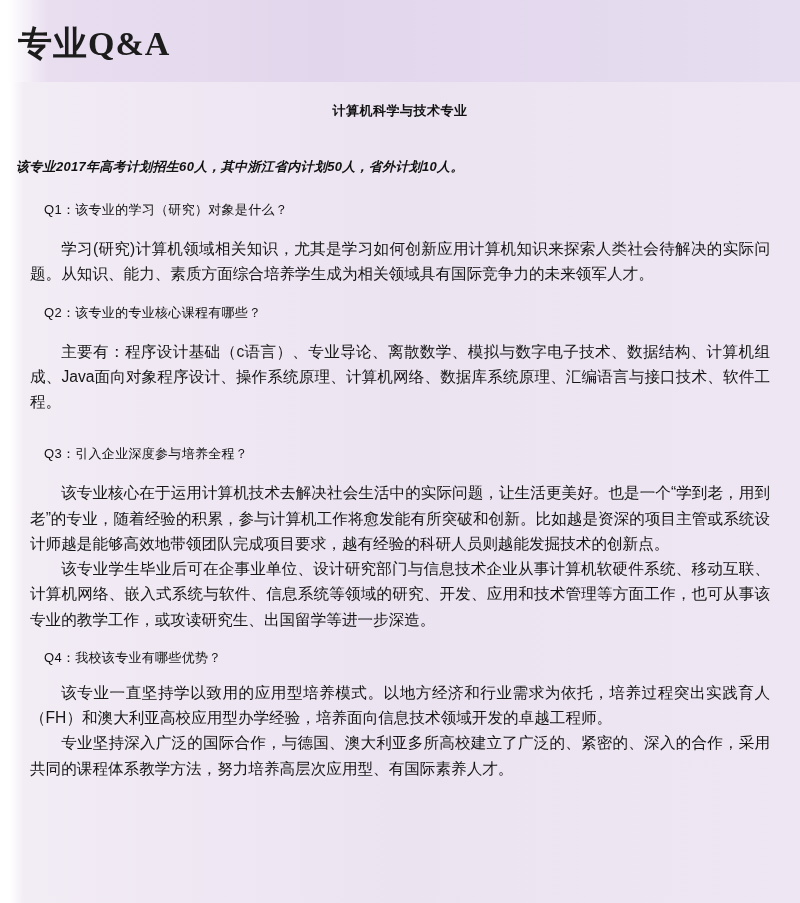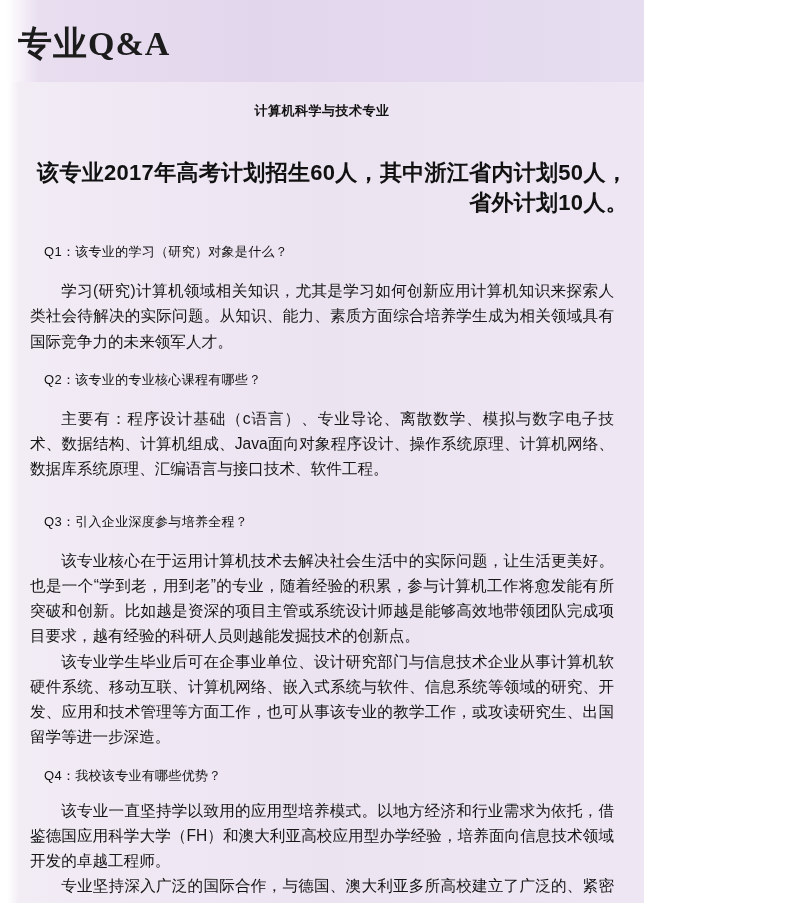--- a/index.html
+++ b/index.html
@@ -9,21 +9,21 @@
   body {
     width: 800px;
     height: 903px;
     background: #ffffff;
     font-family: "Liberation Sans", sans-serif;
     color: #1a1a1a;
     overflow: hidden;
   }
   .page {
     position: relative;
-    width: 644px;
+    width: 800px;
     height: 903px;
     box-sizing: border-box;
     background: linear-gradient(to right, #ffffff 0%, #ffffff 1.2%, #f2ecf5 3%, #ece3f1 50%, #eee7f3 100%);
   }
   
   .header {
     position: relative;
     height: 82px;
     background: linear-gradient(to right, #ffffff 0%, #ffffff 1%, #e9def0 6%, #e2d6ec 40%, #e6ddf0 100%);
     display: flex;
@@ -48,26 +48,27 @@
   .doc-title {
     text-align: center;
     font-family: "Liberation Sans", sans-serif;
     font-weight: bold;
     font-size: 13px;
     color: #111111;
     padding: 20px 0 24px 0;
     letter-spacing: 0.5px;
   }
   .lead {
-    text-align: right;
+    text-align: left;
     font-weight: bold;
-    font-size: 22px;
+    font-size: 13px;
     color: #111111;
     padding: 14px 0 16px 0;
     letter-spacing: 0.3px;
+    font-style: italic;
   }
   .q-head {
     font-weight: normal;
     font-size: 13px;
     color: #111111;
     padding: 9px 0 9px 28px;
     letter-spacing: 0.3px;
   }
   .para {
     font-size: 15.6px;
@@ -116,18 +117,18 @@
     <div class="spacer-md"></div>
 
     <div class="q-head">Q3：引入企业深度参与培养全程？</div>
     <div class="block">
       <div class="para indent">该专业核心在于运用计算机技术去解决社会生活中的实际问题，让生活更美好。也是一个“学到老，用到老”的专业，随着经验的积累，参与计算机工作将愈发能有所突破和创新。比如越是资深的项目主管或系统设计师越是能够高效地带领团队完成项目要求，越有经验的科研人员则越能发掘技术的创新点。</div>
       <div class="para indent">该专业学生毕业后可在企事业单位、设计研究部门与信息技术企业从事计算机软硬件系统、移动互联、计算机网络、嵌入式系统与软件、信息系统等领域的研究、开发、应用和技术管理等方面工作，也可从事该专业的教学工作，或攻读研究生、出国留学等进一步深造。</div>
     </div>
 
     <div class="q-head">Q4：我校该专业有哪些优势？</div>
     <div class="block-tight">
-      <div class="para indent">该专业一直坚持学以致用的应用型培养模式。以地方经济和行业需求为依托，借鉴德国应用科学大学（FH）和澳大利亚高校应用型办学经验，培养面向信息技术领域开发的卓越工程师。</div>
+      <div class="para indent">该专业一直坚持学以致用的应用型培养模式。以地方经济和行业需求为依托，培养过程突出实践育人（FH）和澳大利亚高校应用型办学经验，培养面向信息技术领域开发的卓越工程师。</div>
       <div class="para indent">专业坚持深入广泛的国际合作，与德国、澳大利亚多所高校建立了广泛的、紧密的、深入的合作，采用共同的课程体系教学方法，努力培养高层次应用型、有国际素养人才。</div>
     </div>
 
   </div>
 </div>
 
 </body></html>

